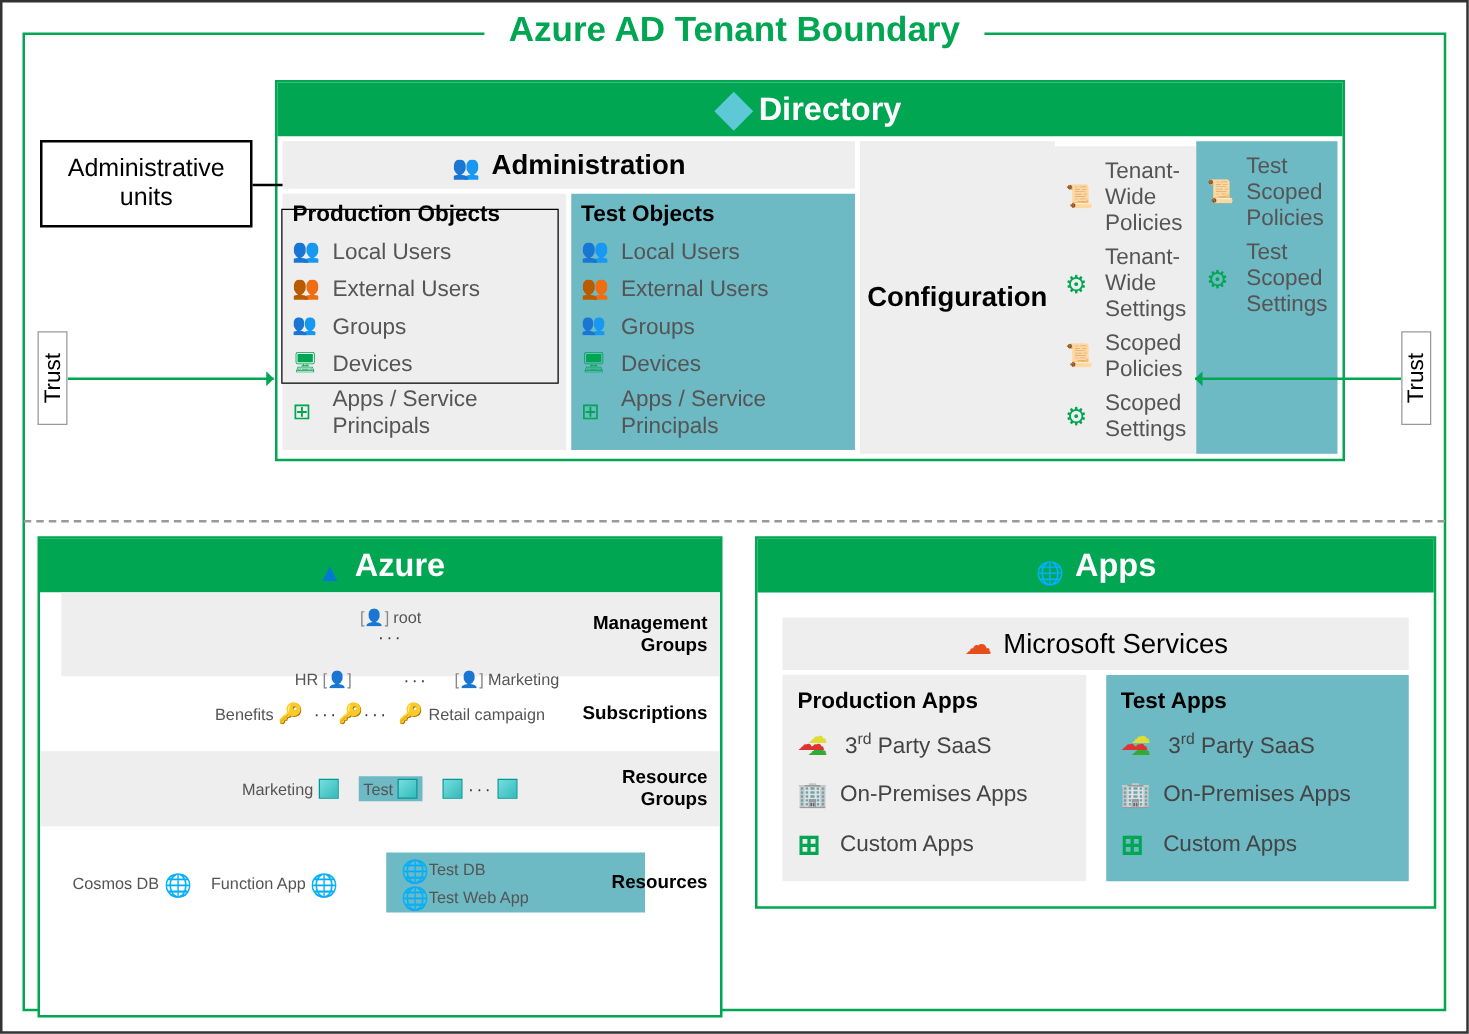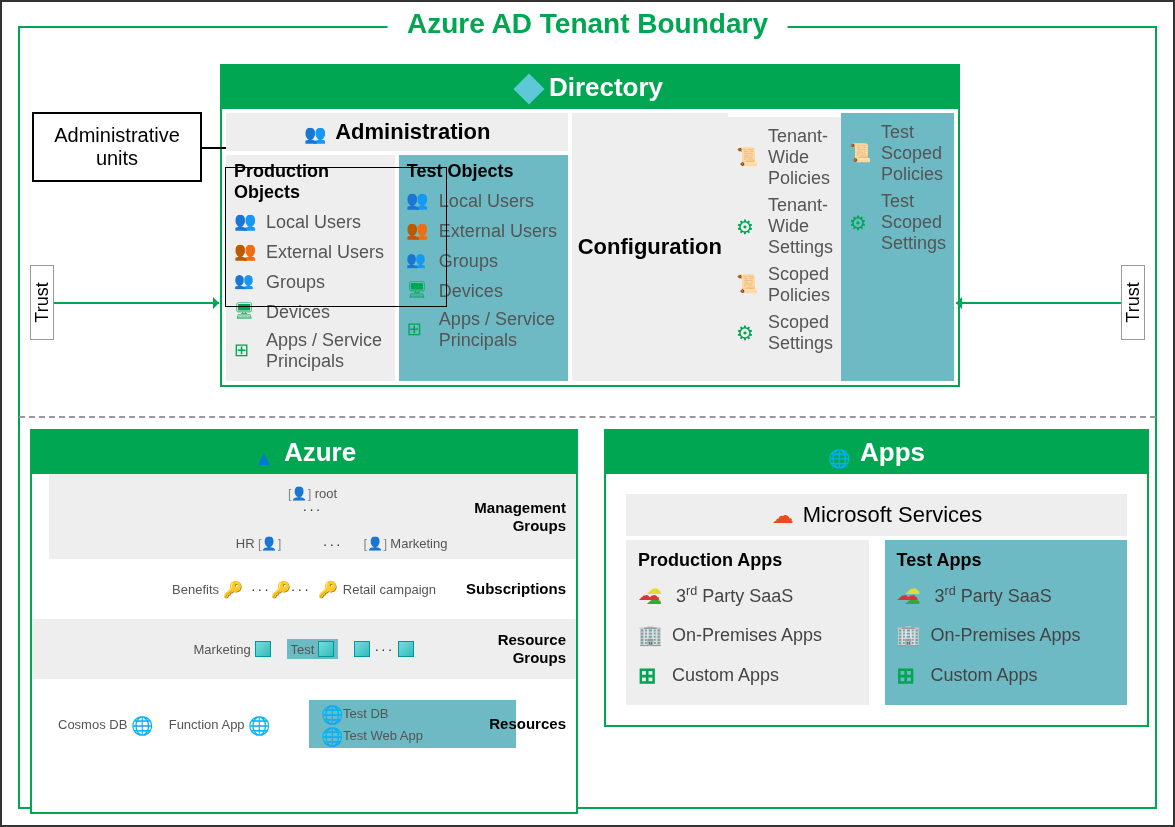--- a/index.html
+++ b/index.html
@@ -18,21 +18,21 @@
   .trust-arrow { position: absolute; height: 2px; background: #00a651; z-index: 3; }
   .trust-arrow::after { content: ''; position: absolute; width: 0; height: 0; top: -5px; border: 6px solid transparent; }
   .trust-arrow.left { top: 300px; left: 52px; width: 165px; }
   .trust-arrow.left::after { right: -6px; border-left-color: #00a651; }
   .trust-arrow.right { top: 300px; right: 52px; width: 165px; }
   .trust-arrow.right::after { left: -6px; border-right-color: #00a651; }
   
   .dashed-divider { position: absolute; top: 414px; left: 17px; right: 17px; border-top: 2px dashed #999; z-index: 1; }
   
   
-  .directory-box { position: absolute; top: 62px; left: 218px; width: 740px; border: 2px solid #00a651; background: #fff; z-index: 2; }
+  .directory-box { position: absolute; top: 62px; left: 218px; width: 856px; border: 2px solid #00a651; background: #fff; z-index: 2; }
   .green-header { background: #00a651; color: #fff; font-size: 26px; font-weight: bold; text-align: center; padding: 6px 0; display: flex; align-items: center; justify-content: center; gap: 8px; }
   .directory-body { display: flex; padding: 4px; gap: 4px; }
   
   .admin-section { flex: 1.4; display: flex; flex-direction: column; }
   .config-section { flex: 1; display: flex; flex-direction: row; }
   .section-header { background: #eee; font-size: 22px; font-weight: bold; text-align: center; padding: 6px; display: flex; align-items: center; justify-content: center; gap: 8px; }
   .section-body { display: flex; gap: 4px; margin-top: 4px; }
   
   .object-col { flex: 1; padding: 6px 8px; }
   .prod-col { background: #eee; }
@@ -206,21 +206,21 @@
     </div>
   </div>
 </div>
 
 <div class="azure-box">
   <div class="green-header">
     <span class="icn azure-icn"></span>
     <span>Azure</span>
   </div>
   <div class="azure-body">
-    <div class="tier-row gray" style="height:85px;margin-left:17px;">
+    <div class="tier-row gray" style="height:67px;margin-left:17px;">
       <div class="tree-area">
         <div style="position:absolute; top:8px; left:50%; transform:translateX(-50%); text-align:center;">
           <span class="brace-icn"></span> <span class="mini-label">root</span>
           <div class="dots">···</div>
         </div>
         <div style="position:absolute; top:58px; left:35%; text-align:center;"><span class="mini-label">HR</span> <span class="brace-icn"></span></div>
         <div style="position:absolute; top:58px; left:52%; "><span class="dots">···</span></div>
         <div style="position:absolute; top:58px; left:60%; text-align:center;"><span class="brace-icn"></span> <span class="mini-label">Marketing</span></div>
       </div>
       <div class="tier-label">Management Groups</div>

